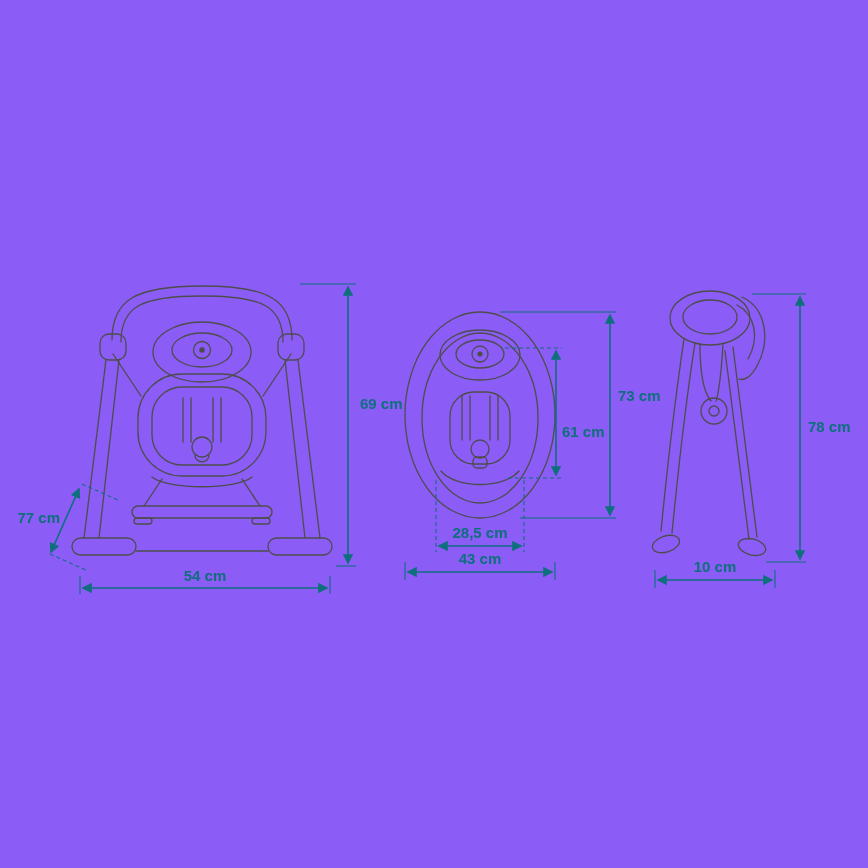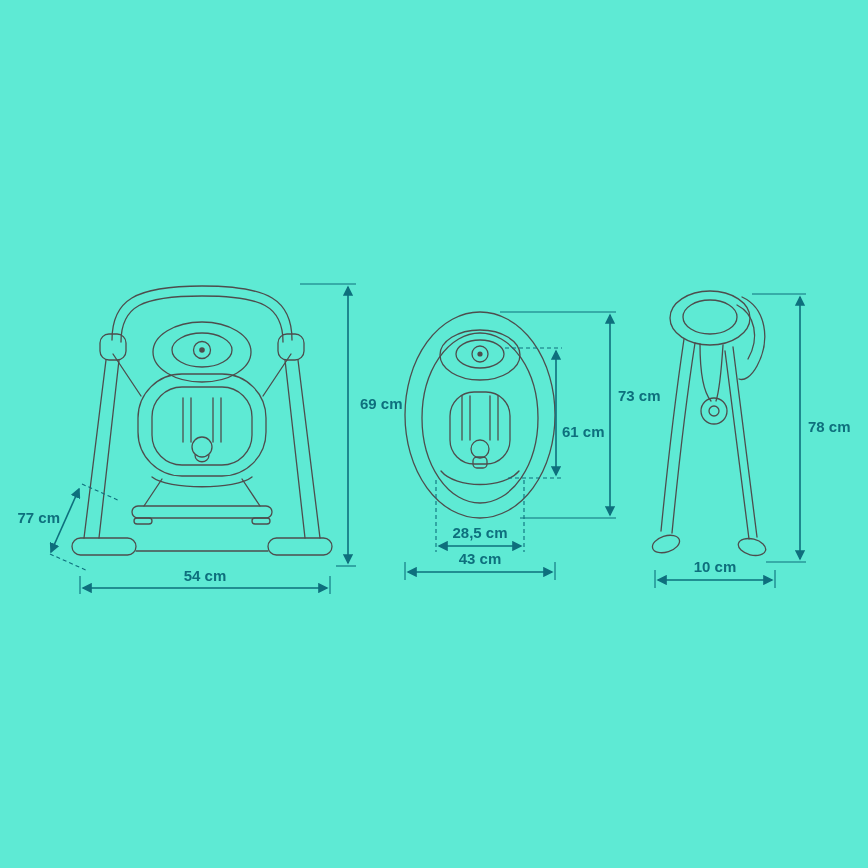--- a/index.html
+++ b/index.html
@@ -5,21 +5,21 @@
   html, body {
     margin: 0;
     padding: 0;
     background: #ffffff;
     font-family: "Liberation Sans", sans-serif;
   }
   .stage {
     position: relative;
     width: 868px;
     height: 868px;
-    background: #5eead4;
+    background: #8b5cf6;
     margin: 0 auto;
     overflow: hidden;
   }
   .stage svg { display: block; width: 868px; height: 868px; }
   .art {
     stroke: #4d4d4d;
     stroke-width: 1.3;
     fill: none;
     stroke-linecap: round;
     stroke-linejoin: round;

